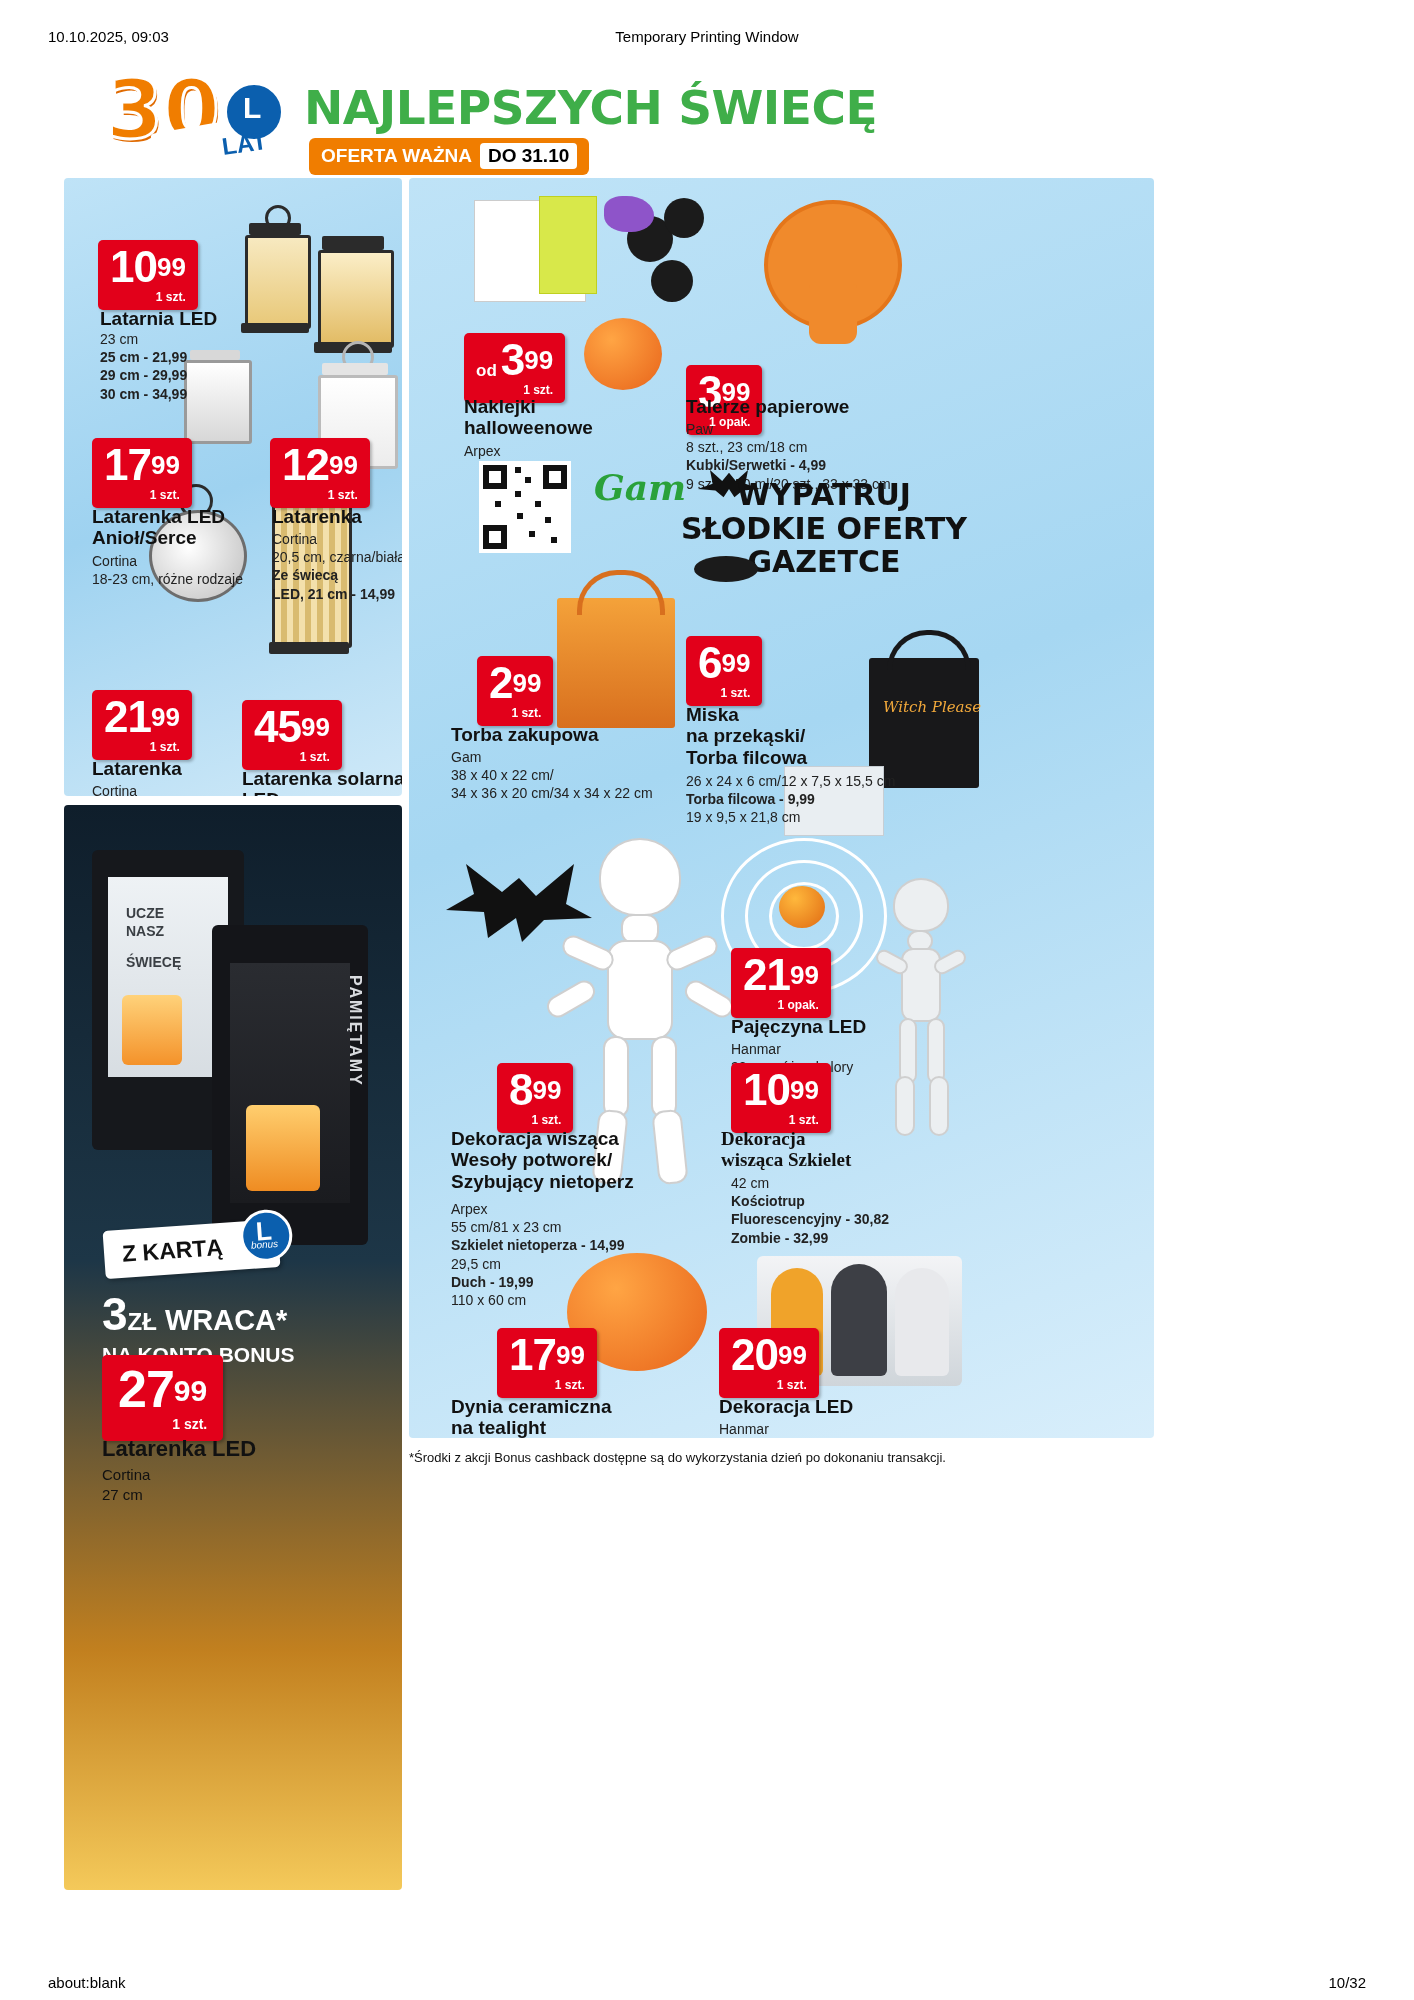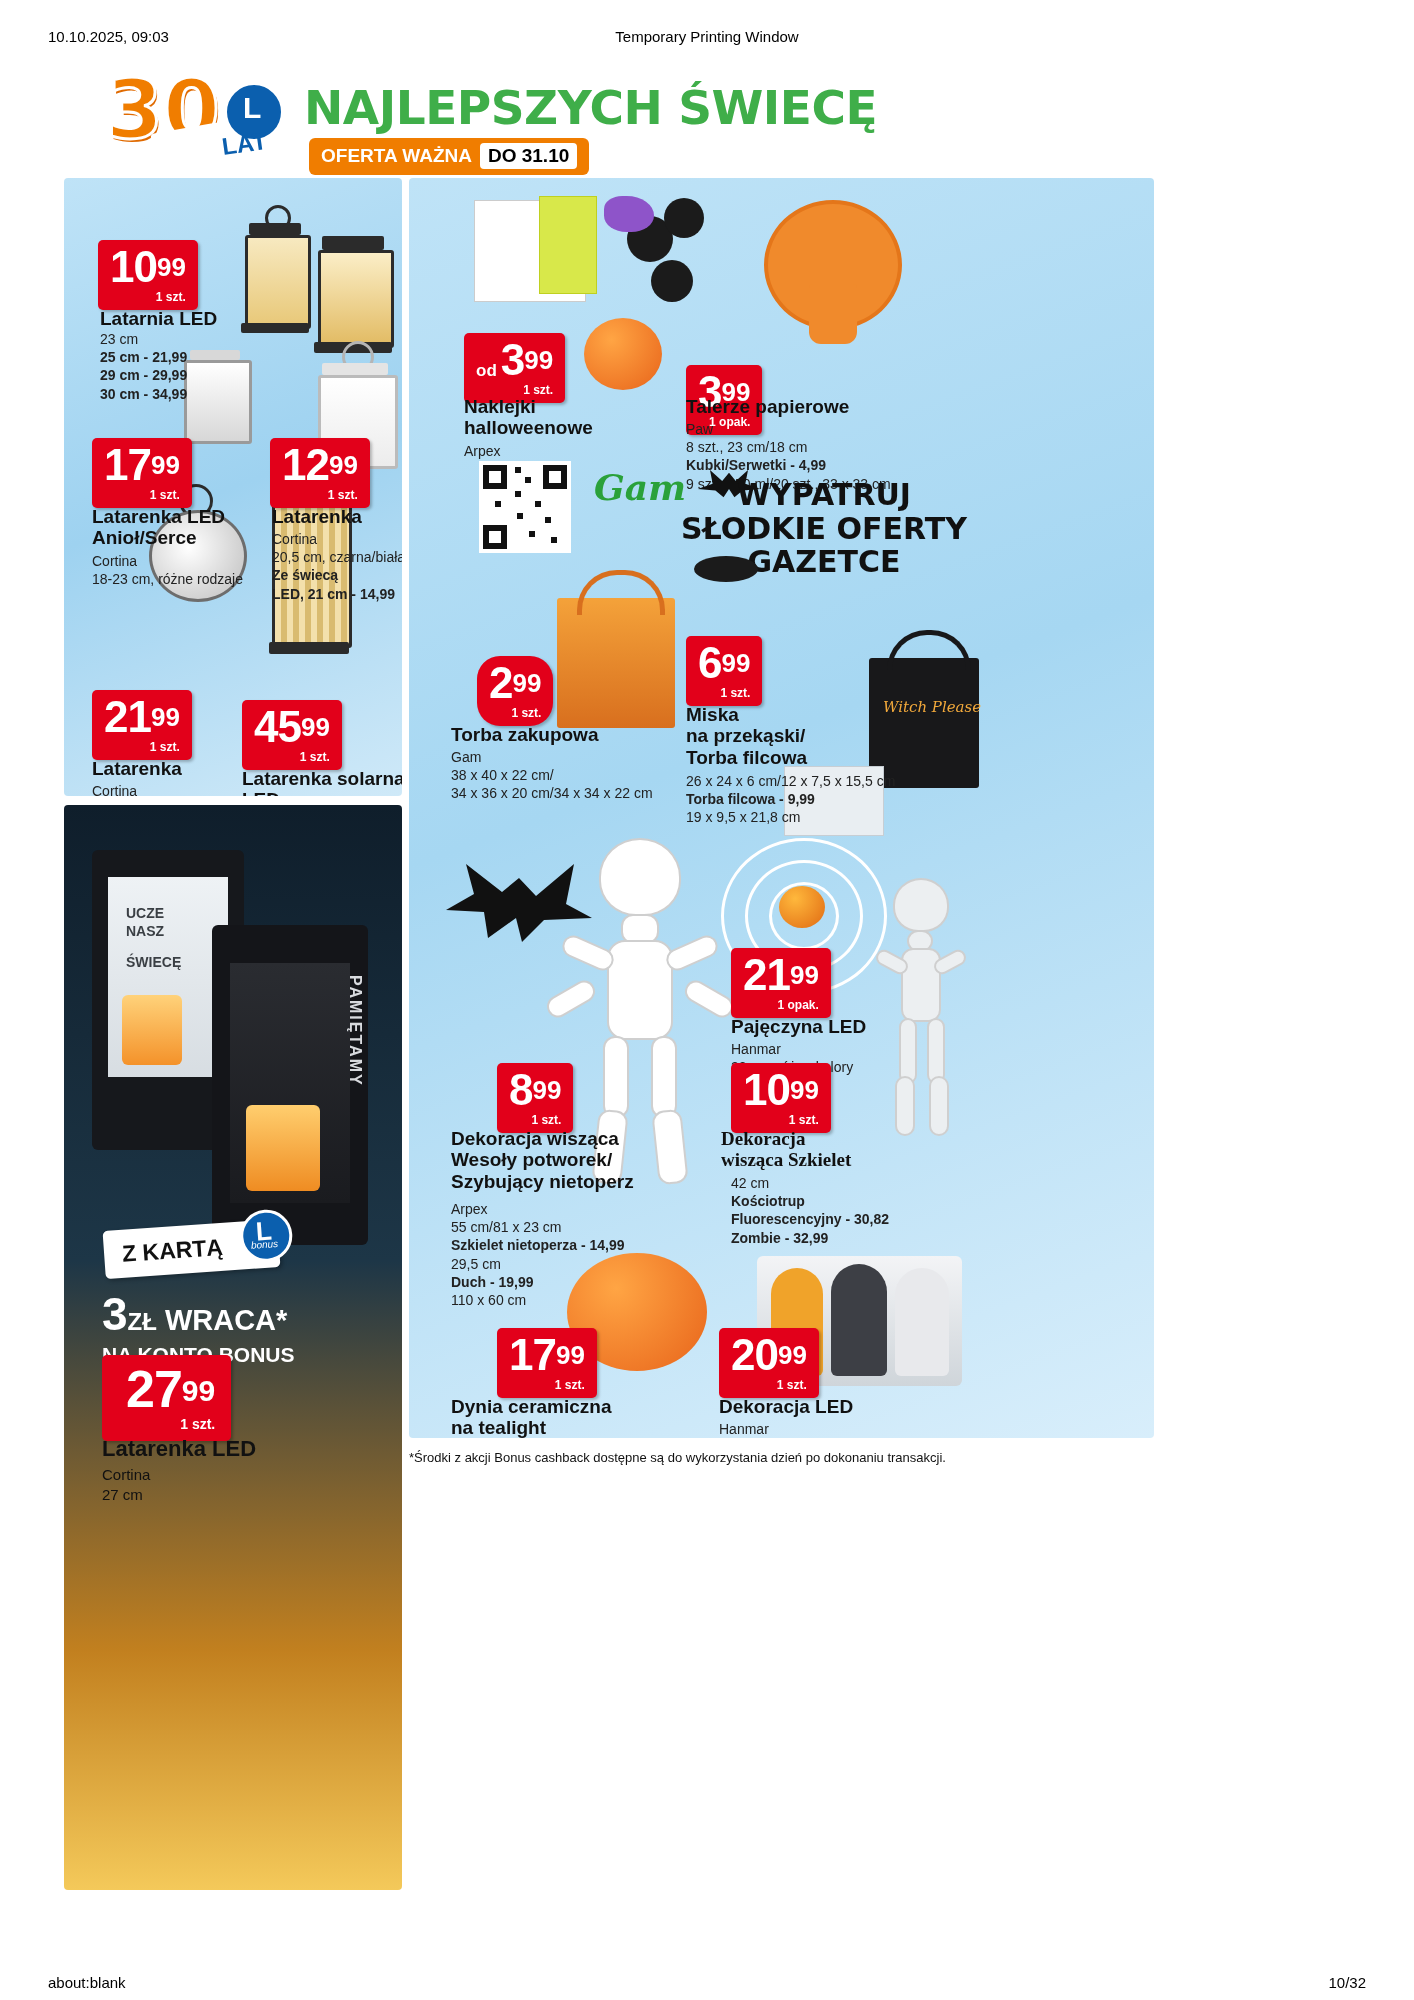--- a/index.html
+++ b/index.html
@@ -350,21 +350,21 @@
     <div style="position:absolute;left:168px;top:392px;width:78px;height:40px;border:5px solid #d86f1e;border-bottom:none;border-radius:40px 40px 0 0;"></div>
 
     <div class="bag" style="left:460px;top:480px;width:110px;height:130px;background:#18181a;"></div>
     <div style="position:absolute;left:478px;top:452px;width:74px;height:38px;border:5px solid #18181a;border-bottom:none;border-radius:40px 40px 0 0;"></div>
     <div style="position:absolute;left:474px;top:520px;font-size:15px;color:#f2a93b;font-family:'DejaVu Serif',serif;font-style:italic;">Witch Please</div>
 
     <div style="position:absolute;left:375px;top:588px;width:98px;height:68px;background:#e9eef2;border:1px solid #c7ced4;"></div>
 
     <div style="position:absolute;left:285px;top:378px;width:64px;height:26px;background:#1b1b1b;border-radius:50%;"></div>
 
-    <div class="tag" style="left:68px;top:478px;border-radius:23px;">
+    <div class="tag" style="left:68px;top:478px;">
       <span class="int">2</span><span class="dec">99</span>
       <span class="unit">1 szt.</span>
     </div>
     <div class="pname" style="left:42px;top:546px;width:230px;">Torba zakupowa</div>
     <div class="pdesc" style="left:42px;top:570px;width:250px;">
       <div>Gam</div>
       <div>38 x 40 x 22 cm/</div>
       <div>34 x 36 x 20 cm/34 x 34 x 22 cm</div>
     </div>
 
@@ -505,21 +505,21 @@
         </div>
     </div>
 
     <div class="wraca">
       <div>
         <span class="big">3</span><span class="zl">ZŁ</span><span class="w">WRACA*</span>
       </div>
       <div class="sub">NA KONTO BONUS</div>
     </div>
 
-    <div class="tag" style="left:38px;top:550px;padding:8px 16px 10px 24px;">
+    <div class="tag" style="left:38px;top:550px;padding:8px 16px 10px 16px;">
       <span class="int" style="font-size:52px;">27</span><span class="dec" style="font-size:30px;">99</span>
       <span class="unit" style="font-size:14px;">1 szt.</span>
     </div>
     <div class="pname" style="left:38px;top:632px;width:250px;color:#111;font-size:22px;">Latarenka LED</div>
     <div class="pdesc" style="left:38px;top:660px;width:250px;color:#111;font-size:15px;">
       <div>Cortina</div>
       <div>27 cm</div>
     </div>
 
   </div>

